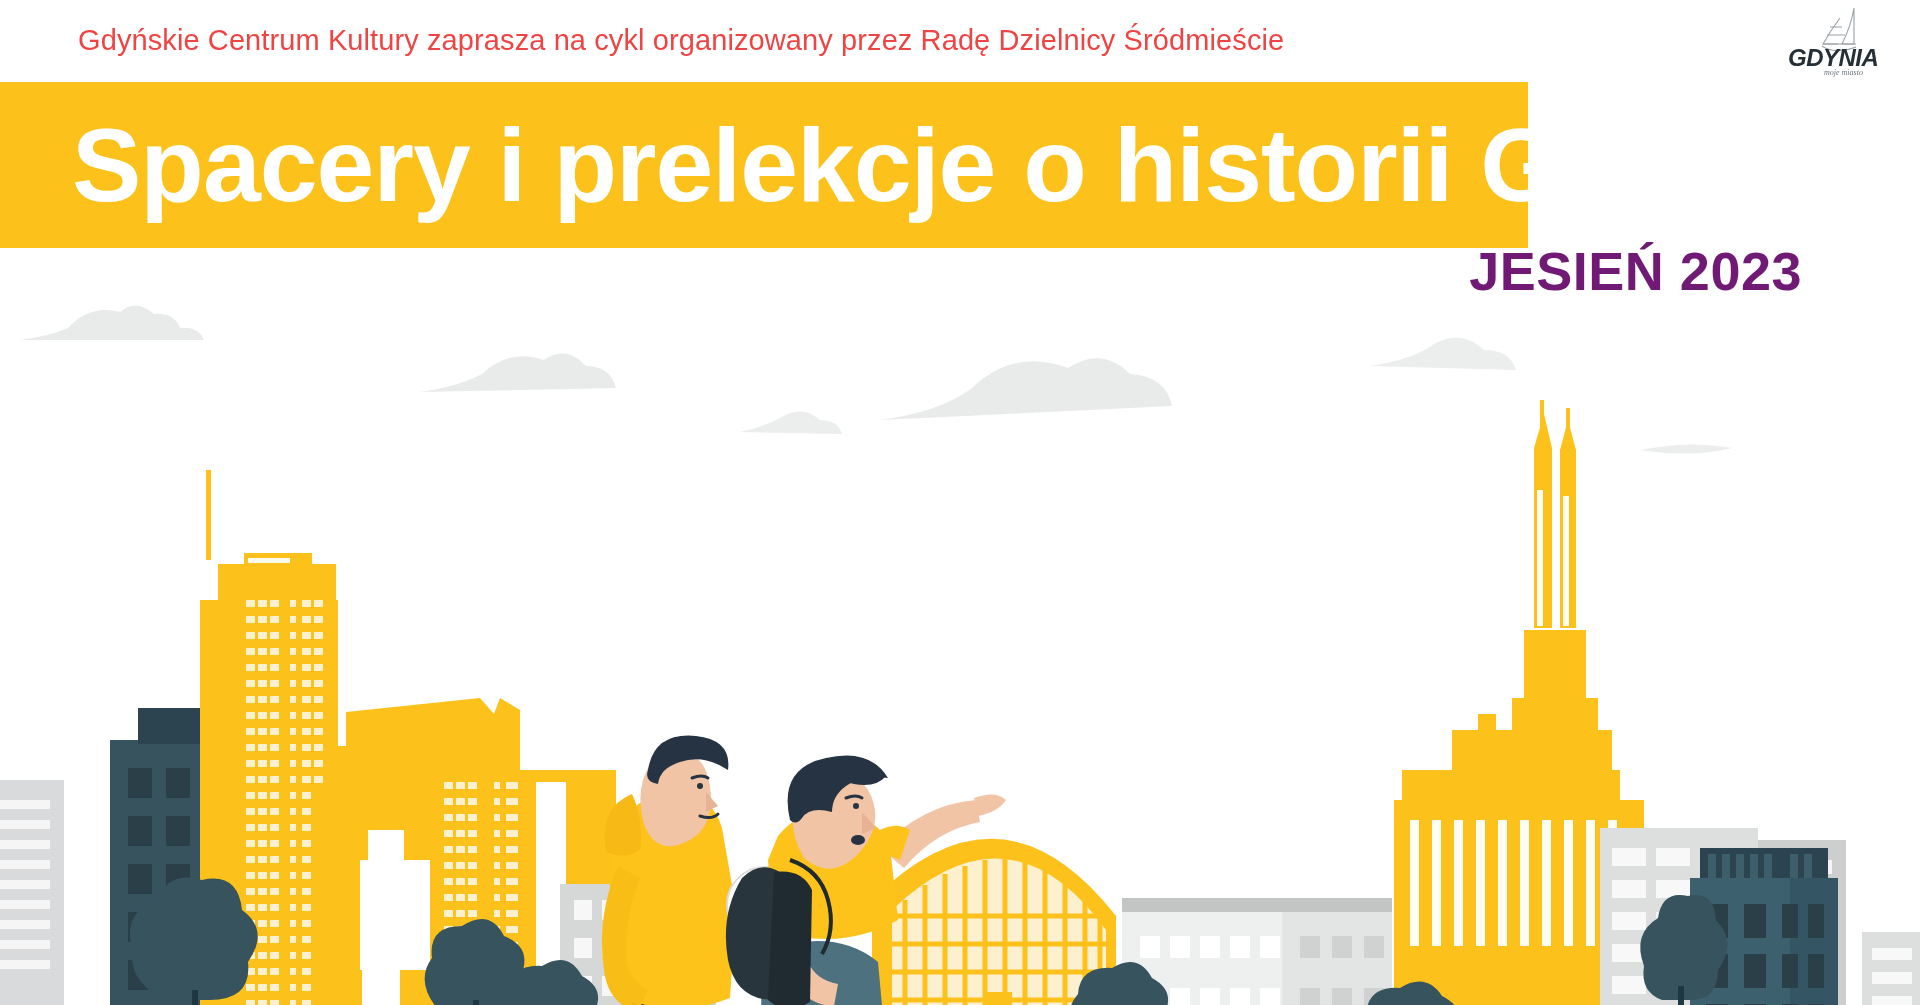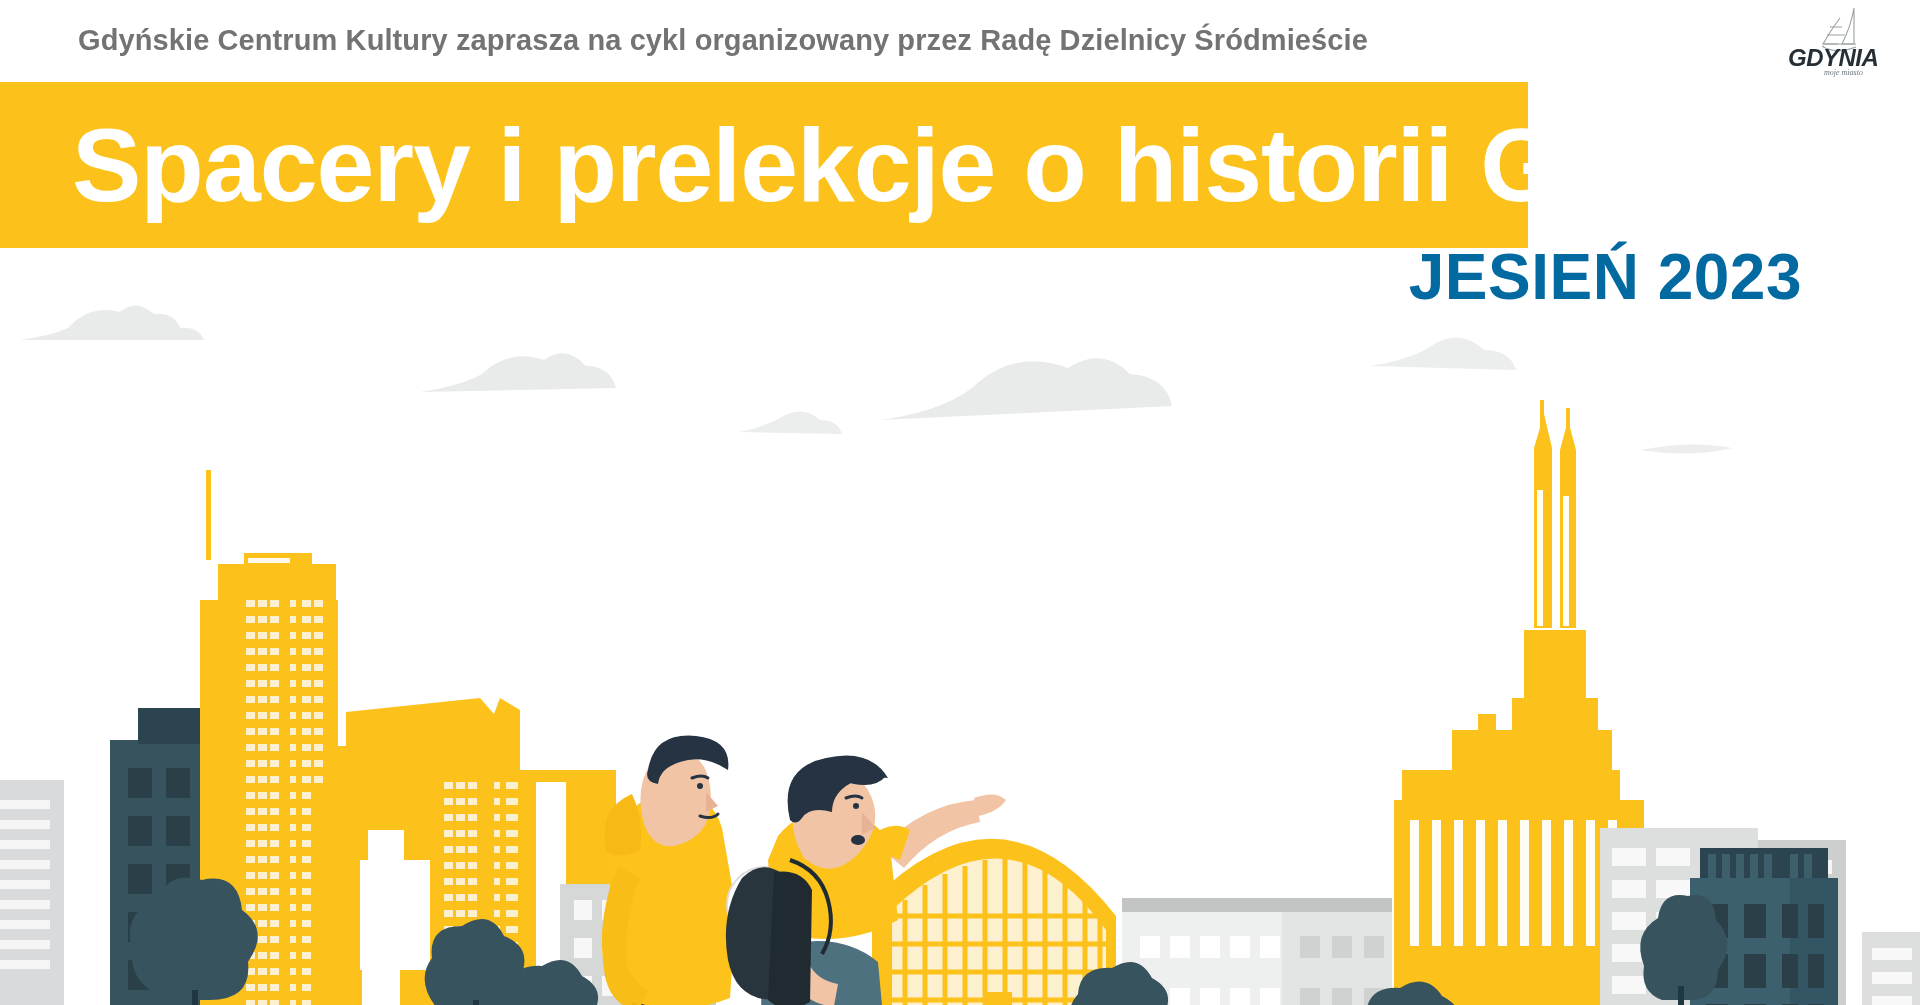--- a/index.html
+++ b/index.html
@@ -7,40 +7,40 @@
     font-family:"Liberation Sans", sans-serif;
     width:1920px;height:1005px;overflow:hidden;position:relative;
     -webkit-font-smoothing:antialiased;
   }
   #poster{position:relative;width:1920px;height:1005px;background:#ffffff;overflow:hidden;}
 
   
   .header-strip{position:absolute;left:0;top:0;width:1920px;height:82px;background:#ffffff;}
   .header-kicker{
     position:absolute;left:78px;top:24px;
-    font-size:29px;font-weight:bold;color:#737373;letter-spacing:.1px;white-space:nowrap;
+    font-size:29px;font-weight:normal;color:#ef4444;letter-spacing:.1px;white-space:nowrap;
   }
   
   .logo{position:absolute;right:18px;top:2px;width:120px;height:76px;}
   .logo svg{display:block;}
 
   
   .title-banner{
     position:absolute;left:0;top:82px;width:1528px;height:166px;background:#fcc21b;
   }
   .title-text{
     position:absolute;left:72px;top:12px;width:1800px;
     font-size:104px;line-height:142px;font-weight:bold;color:#ffffff;
     letter-spacing:-1px;white-space:nowrap;
   }
 
   
   .season{
     position:absolute;right:118px;top:240px;
-    font-size:64px;font-weight:bold;color:#0369a1;letter-spacing:.5px;white-space:nowrap;
+    font-size:54px;font-weight:bold;color:#701a75;letter-spacing:.5px;white-space:nowrap;
   }
 
   
   .scene{position:absolute;left:0;top:300px;width:1920px;height:705px;}
   .scene svg{display:block;width:1920px;height:705px;}
 </style>
 </head>
 <body>
 
 <div id="poster">

